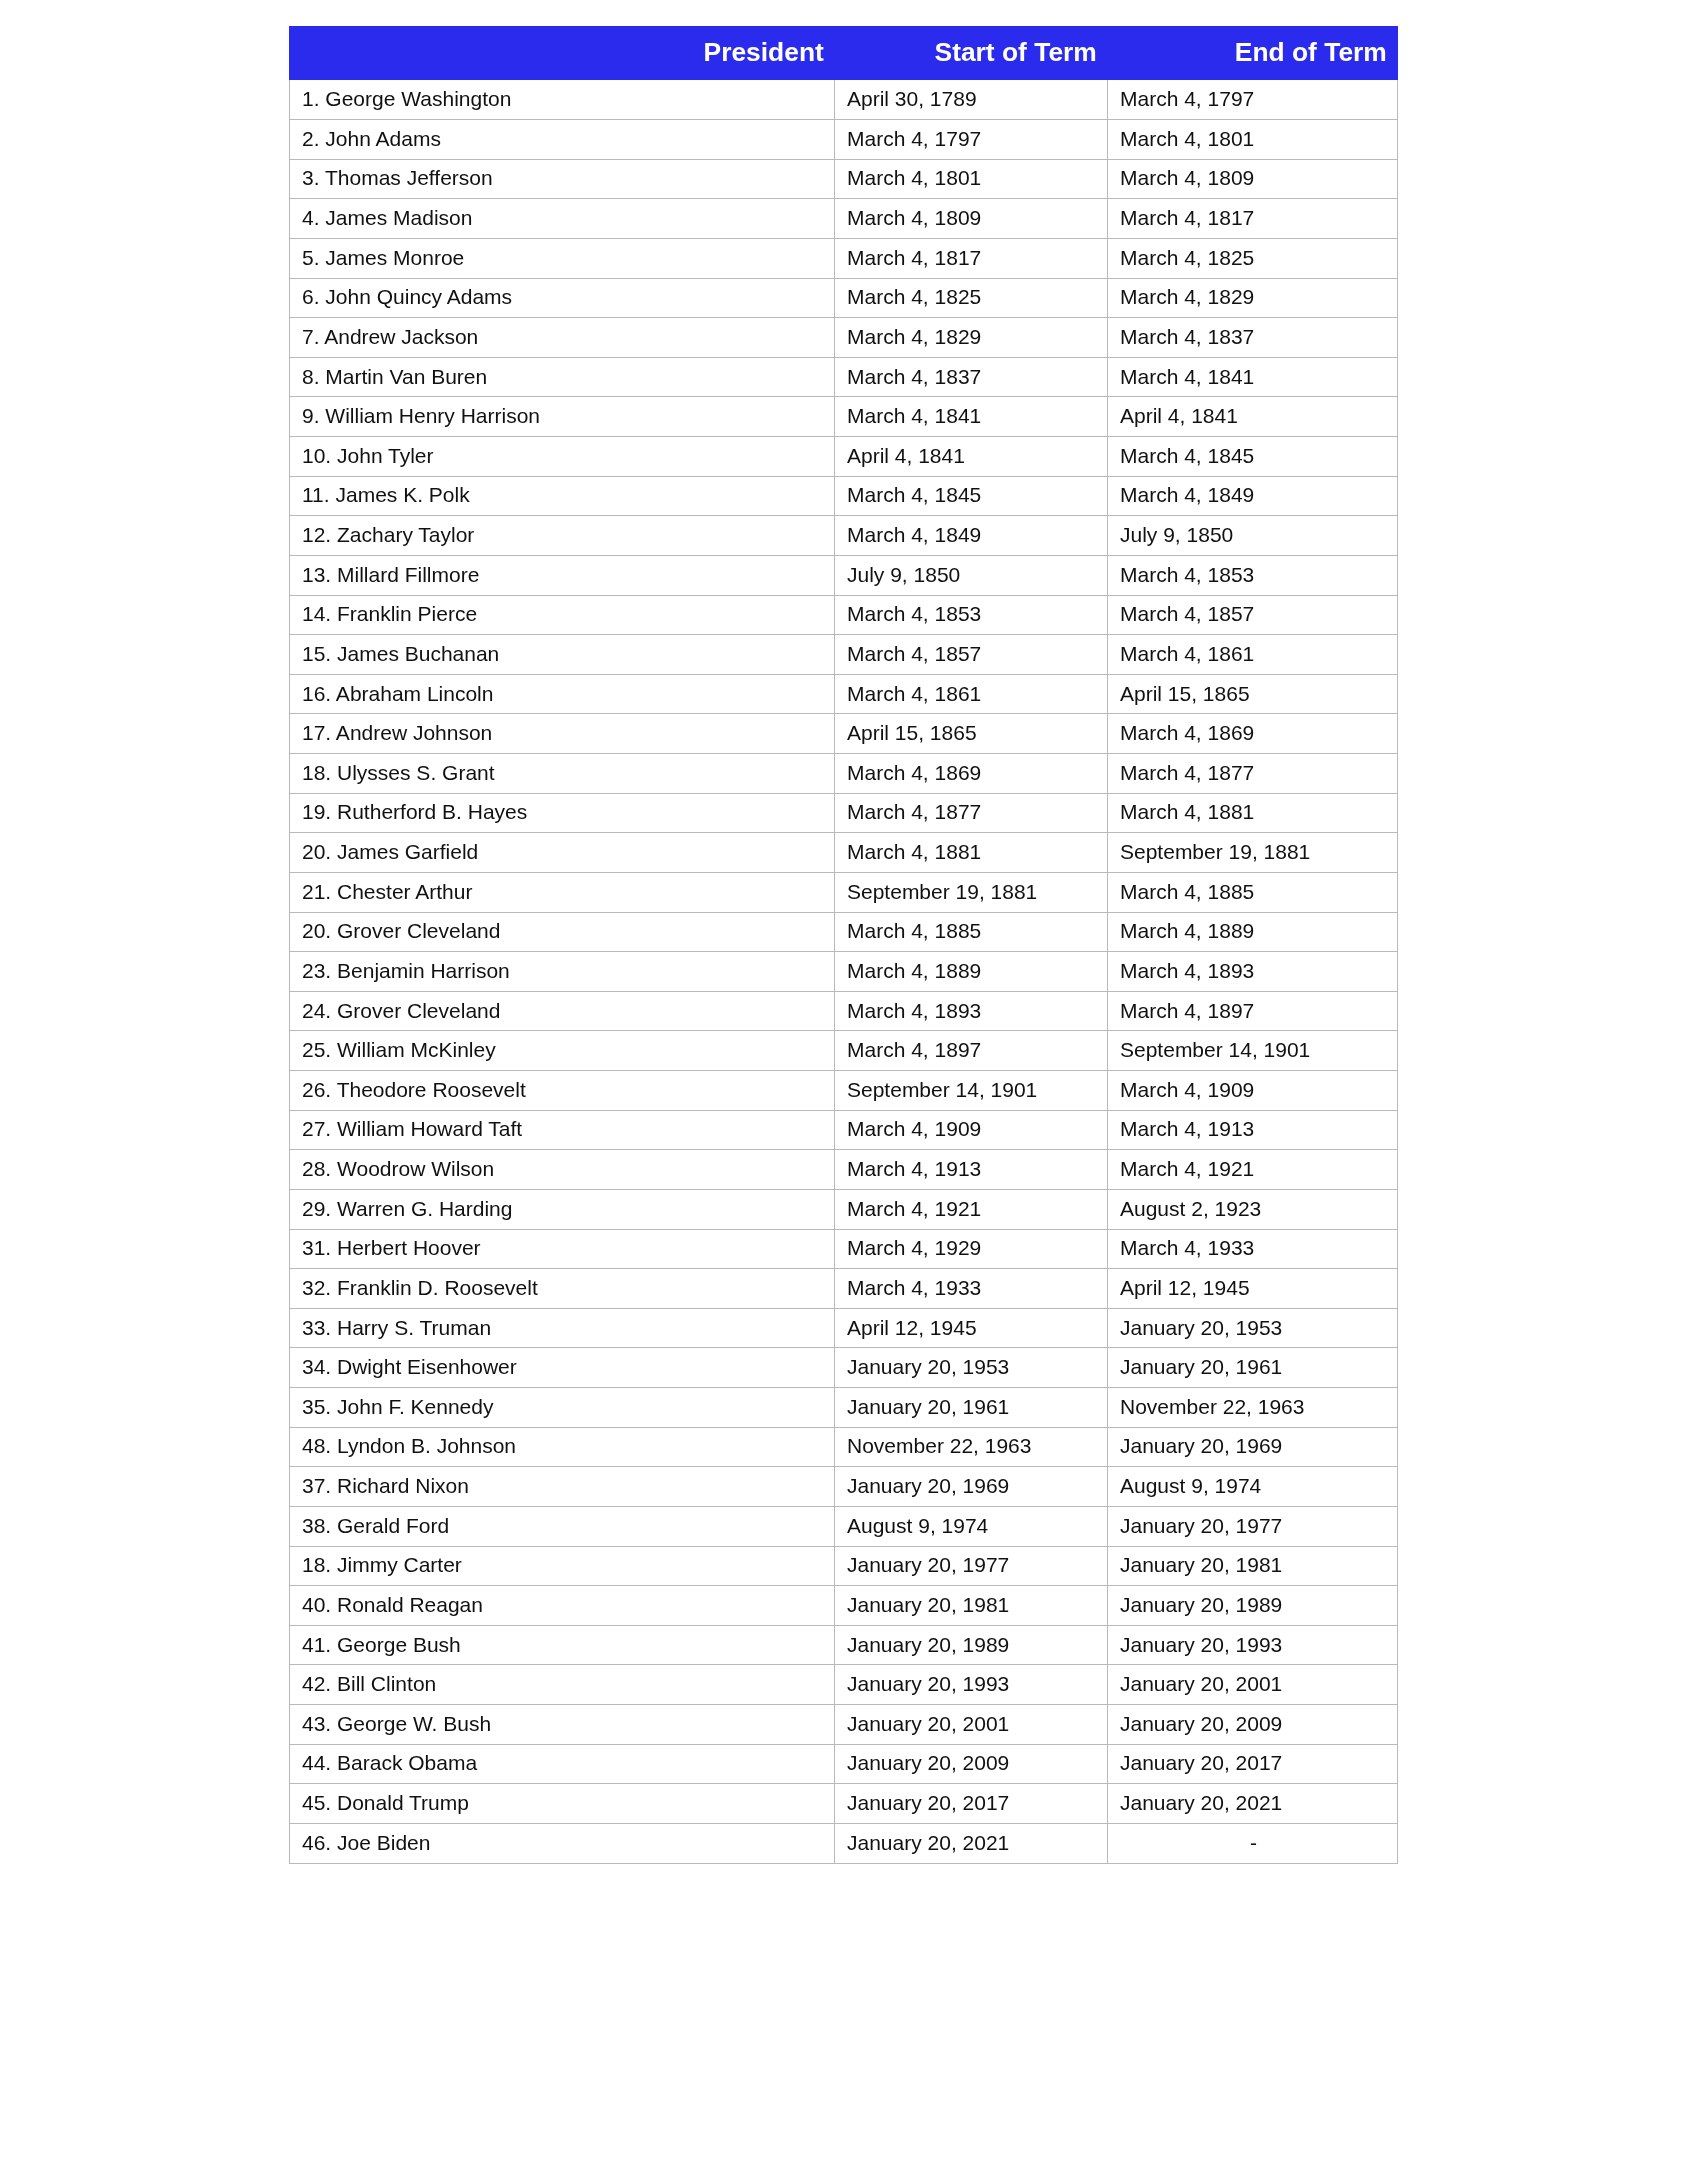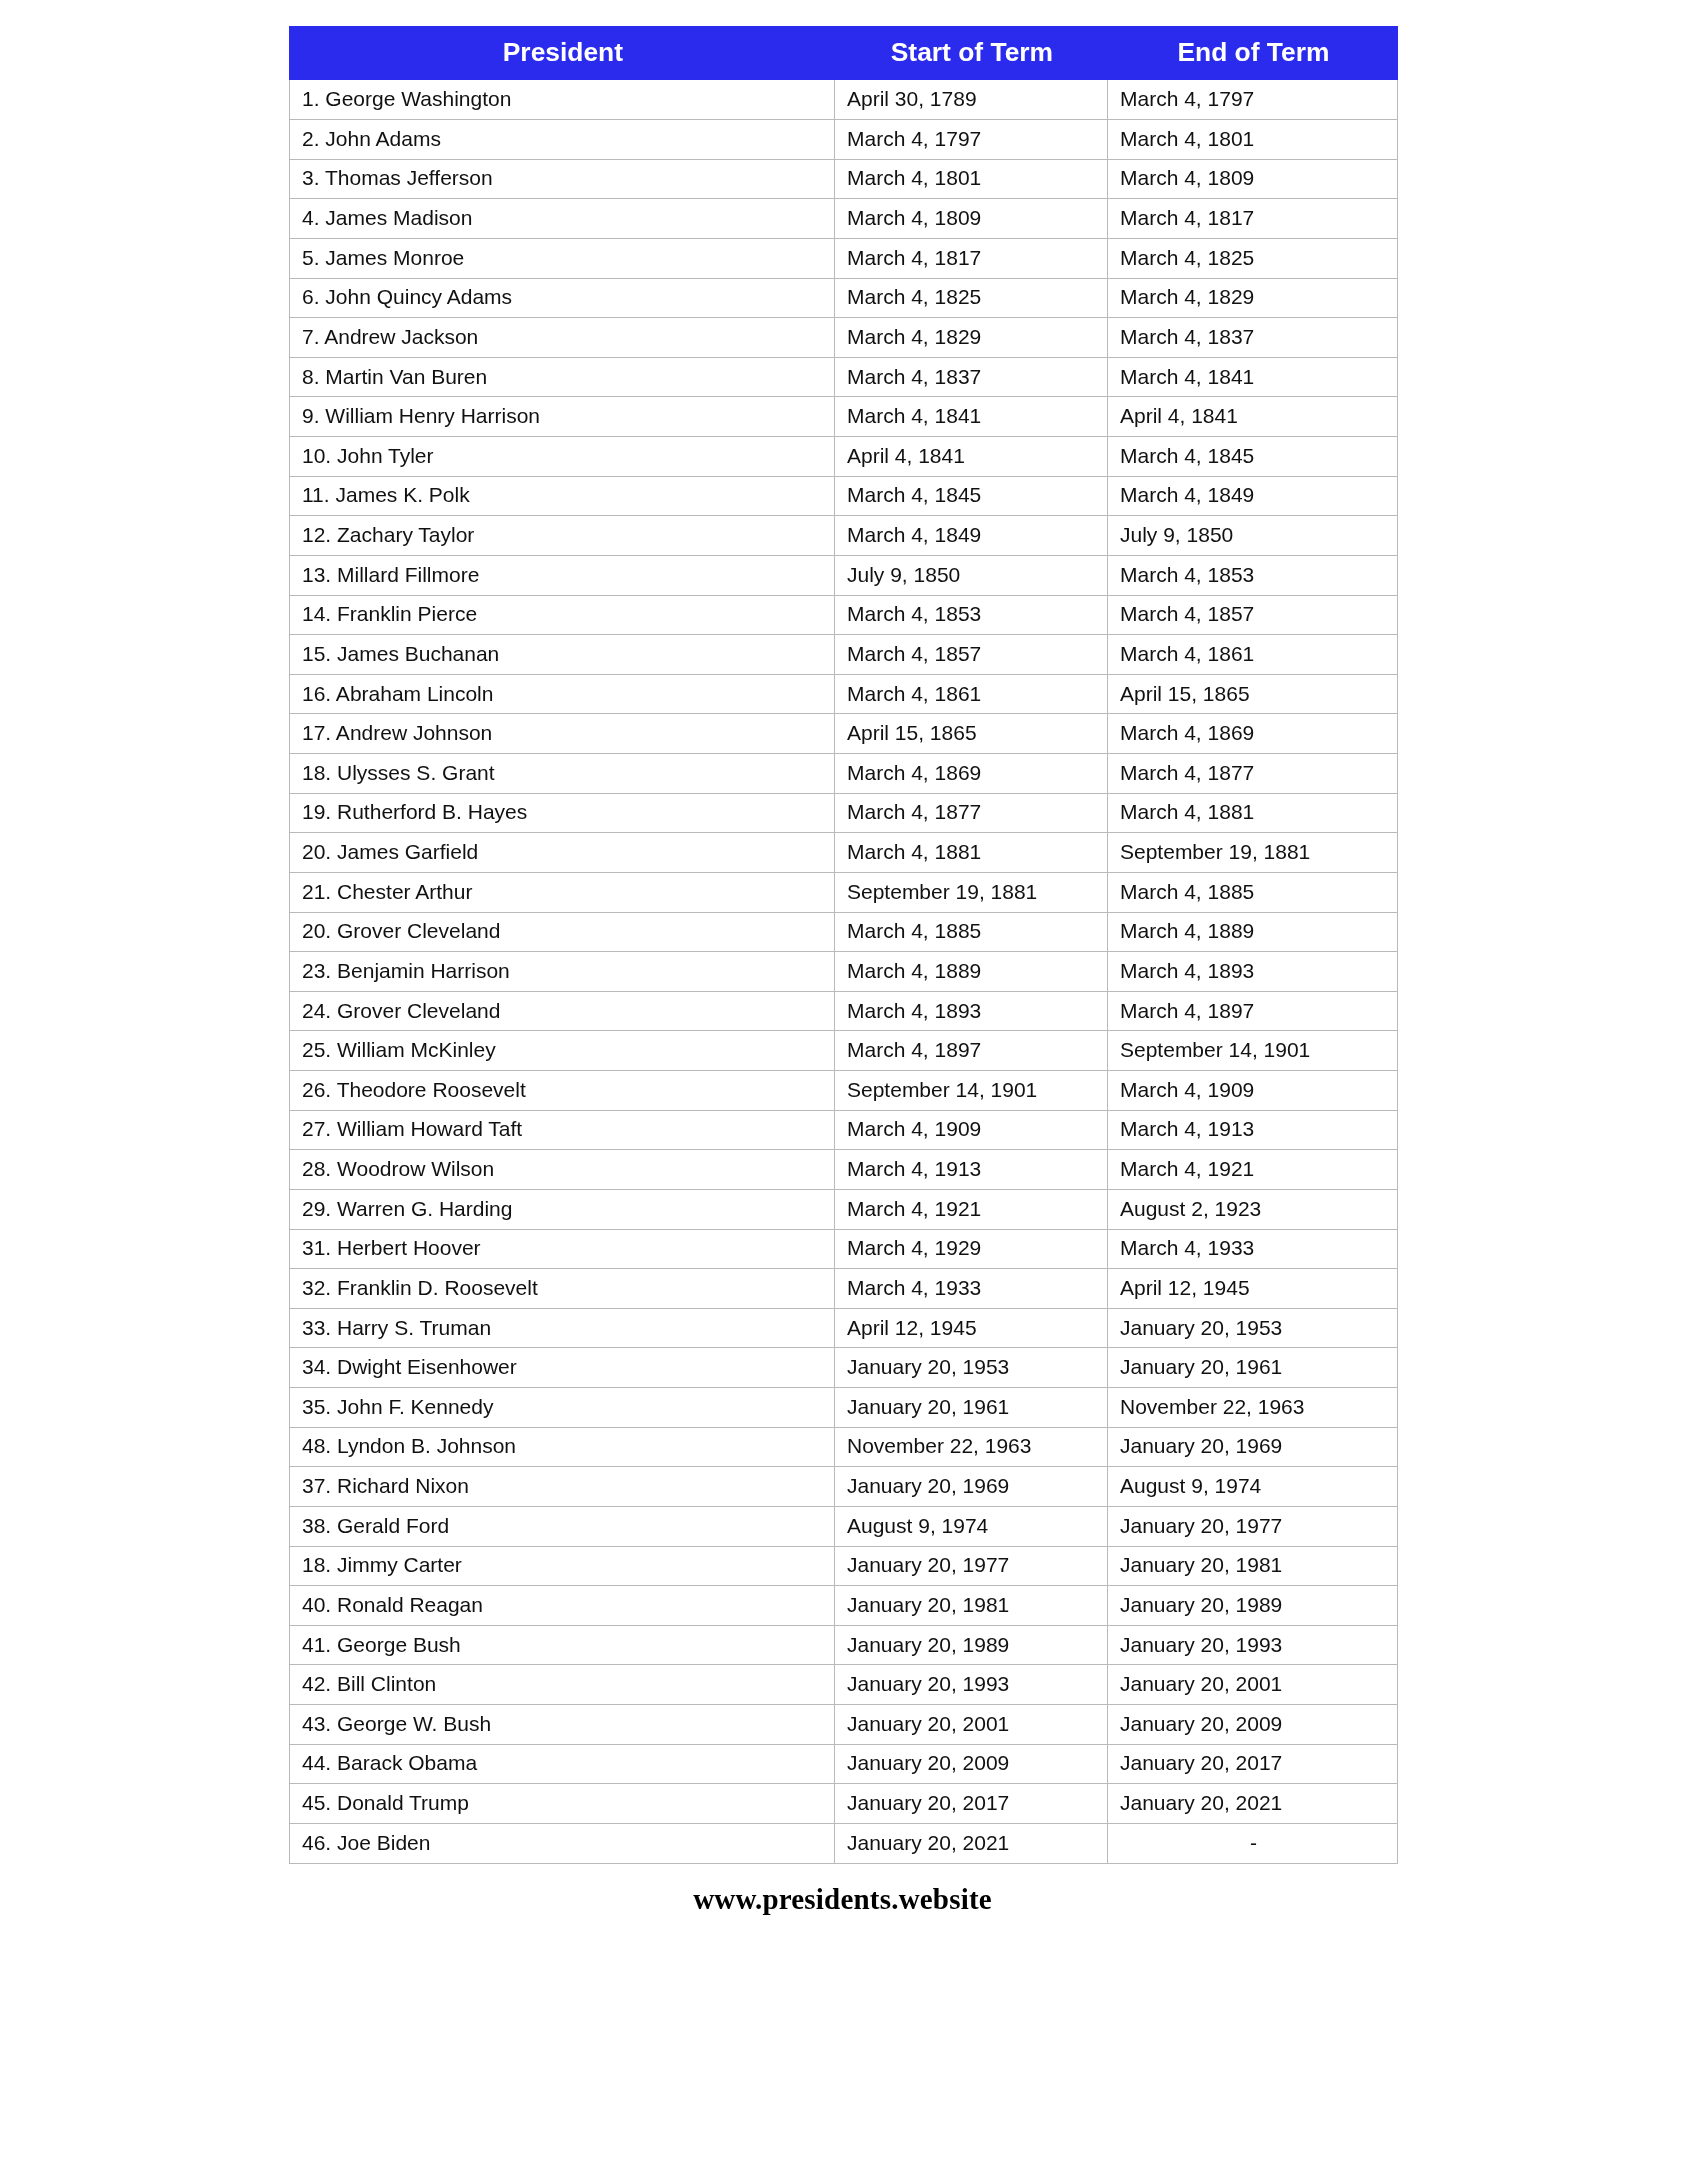--- a/index.html
+++ b/index.html
@@ -31,21 +31,21 @@
   }
   table.presidents col.c1 { width: 545px; }
   table.presidents col.c2 { width: 273px; }
   table.presidents col.c3 { width: 290px; }
 
   table.presidents thead th {
     background: #2b2bee;
     color: #ffffff;
     font-size: 26.4px;
     font-weight: bold;
-    text-align: center;
+    text-align: right;
     padding: 11px 10.2px 12.8px 12px;
     border: 0.9px solid #2b2bee;
     line-height: 1.1;
   }
   table.presidents tbody td {
     font-size: 21px;
     color: #111111;
     border: 0.9px solid #b9b9b9;
     padding: 6.8px 10.2px 7.7px 12px;
     line-height: 1.15;
@@ -308,16 +308,15 @@
           </tr>
           <tr>
             <td>46. Joe Biden</td>
             <td>January 20, 2021</td>
             <td class="center">-</td>
           </tr>
         </tbody>
     </table>
   </div>
 
-  <div class="footer">www.presidents.website</div>
 
 </div>
 
 
 </body></html>

